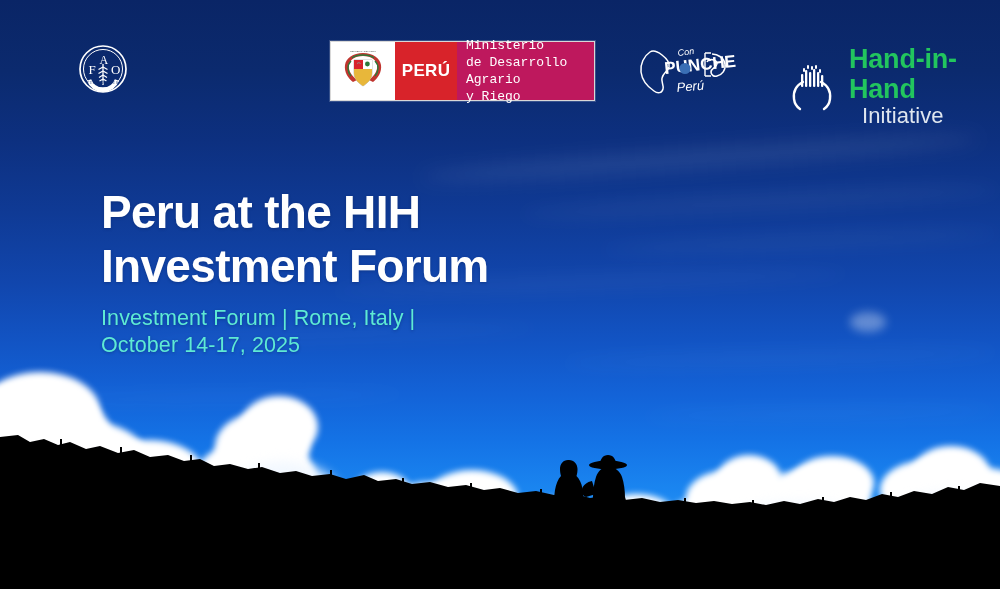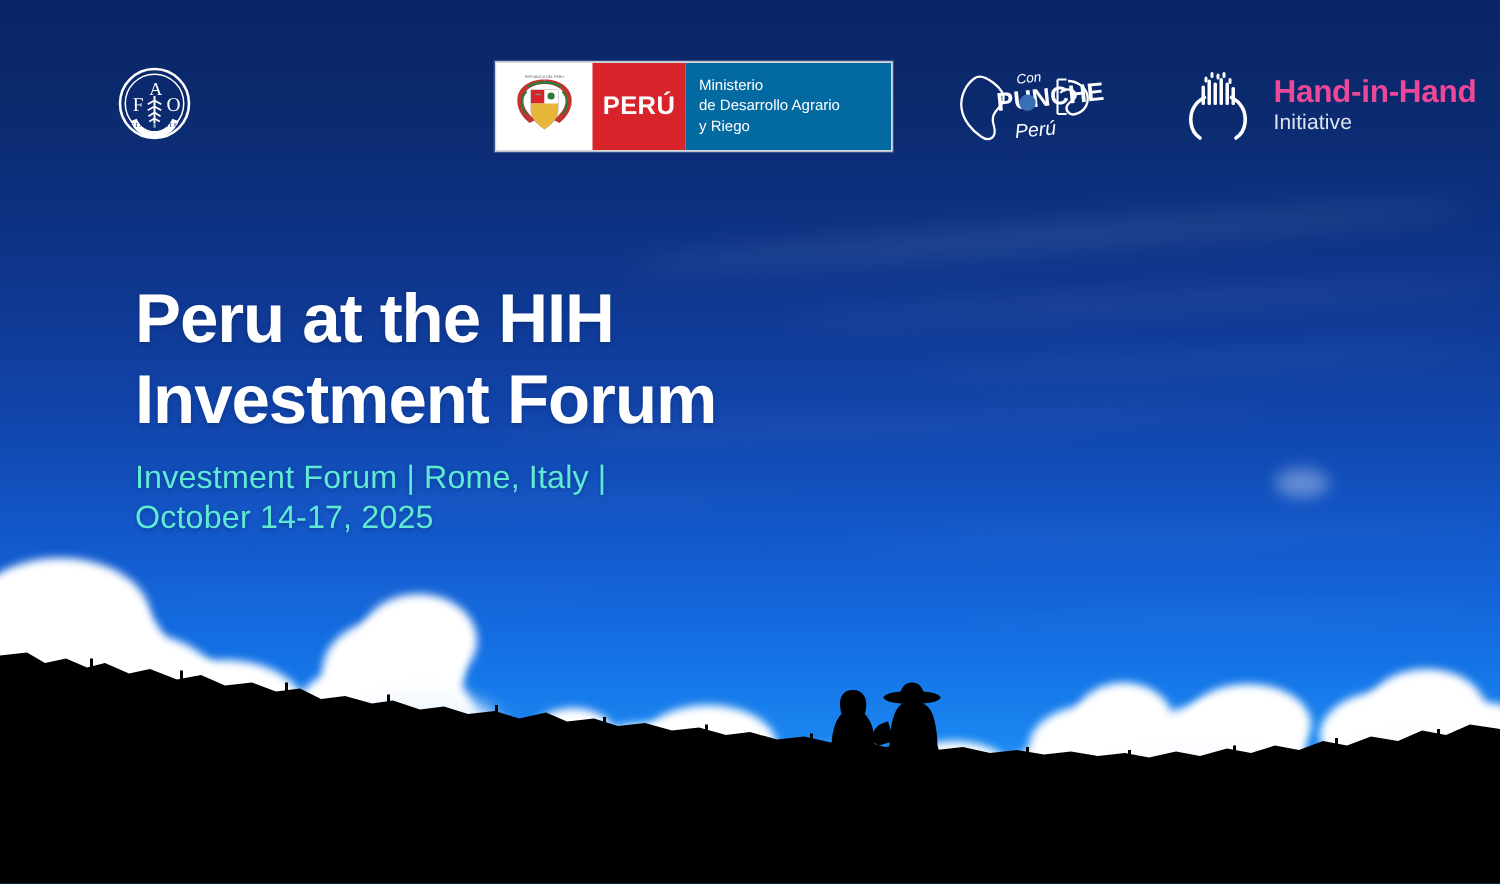--- a/index.html
+++ b/index.html
@@ -78,36 +78,36 @@
     box-shadow:0 0 0 1px rgba(255,255,255,.18);
   }
   .peru-escudo{width:64px;display:flex;align-items:center;justify-content:center;background:#ffffff;}
   .peru-escudo svg{width:40px;height:44px;display:block;}
   .peru-red{
     width:62px;background:#d8232a;color:#ffffff;
     display:flex;align-items:center;justify-content:center;
     font-size:17px;font-weight:bold;letter-spacing:.3px;
   }
   .peru-grey{
-    flex:1;background:#0369a1;color:#ffffff;
+    flex:1;background:#be185d;color:#ffffff;
     display:flex;flex-direction:column;justify-content:center;
-    padding-left:9px;font-size:10px;line-height:1.32;white-space:pre-line;
+    padding-left:9px;font-size:13px;line-height:1.32;white-space:pre-line;font-family:Liberation Mono, monospace;
   }
 
   .logo-punche{position:absolute;left:632px;top:40px;width:104px;height:62px;}
   .logo-punche svg{display:block;width:104px;height:62px;}
 
   .logo-hih{position:absolute;left:786px;top:44px;display:flex;align-items:center;gap:11px;}
   .hih-mark{width:52px;height:52px;flex:none;}
   .hih-text{line-height:1.12;}
-  .hih-t1{color:#ec4899;font-size:21px;font-weight:bold;letter-spacing:-.2px;}
-  .hih-t2{color:#dfe6ef;font-size:14px;font-weight:normal;letter-spacing:.1px;}
-
-  
-  .headline{position:absolute;left:90px;top:186px;width:620px;}
+  .hih-t1{color:#22c55e;font-size:27px;font-weight:bold;letter-spacing:-.2px;}
+  .hih-t2{color:#dfe6ef;font-size:22px;font-weight:normal;letter-spacing:.1px;margin-left:13px;}
+
+  
+  .headline{position:absolute;left:101px;top:186px;width:620px;}
   .title{
     color:#ffffff;
     font-size:46px;
     font-weight:bold;
     line-height:1.17;
     letter-spacing:-.7px;
     white-space:pre-line;
     text-shadow:0 1px 3px rgba(0,20,60,.28);
   }
   .subtitle{

